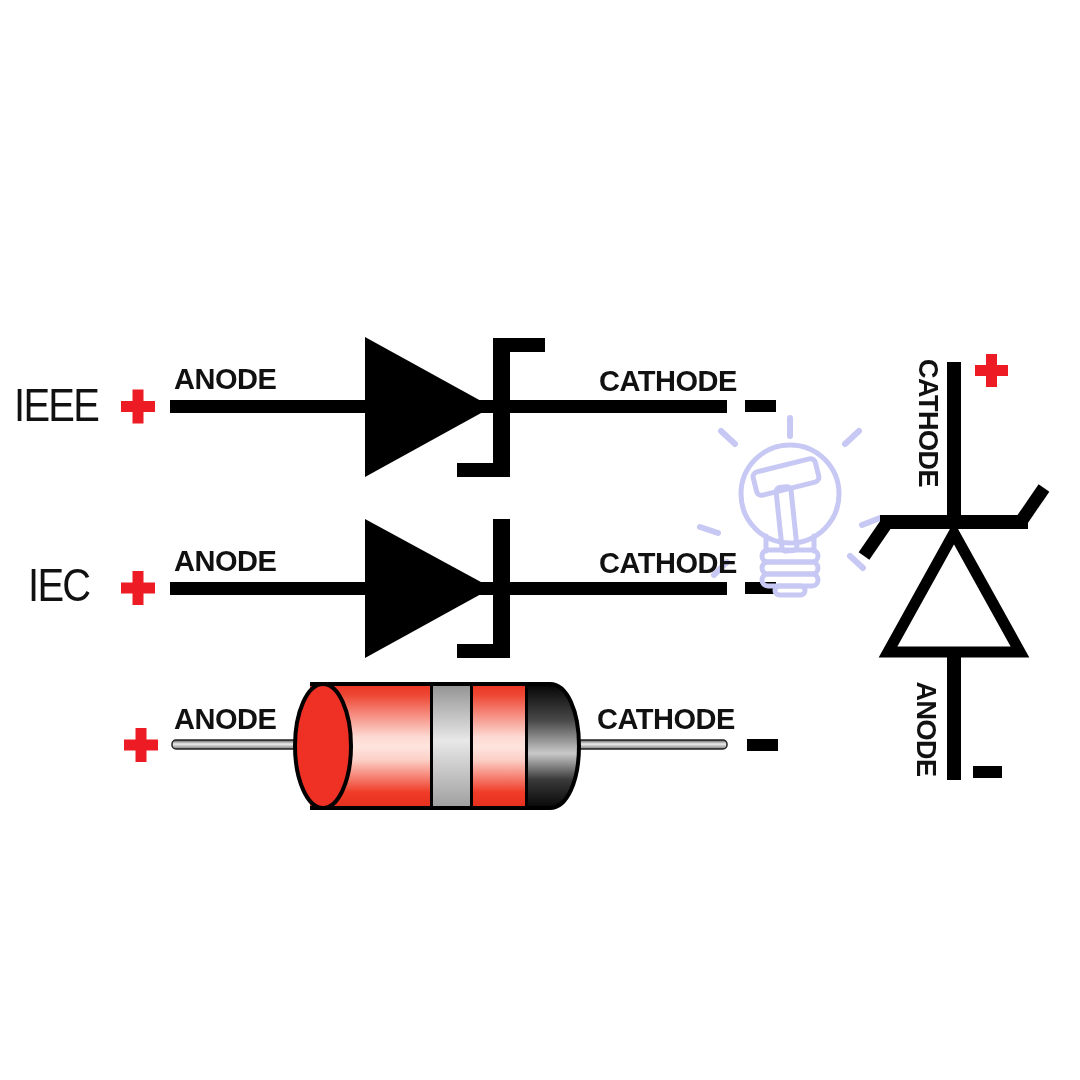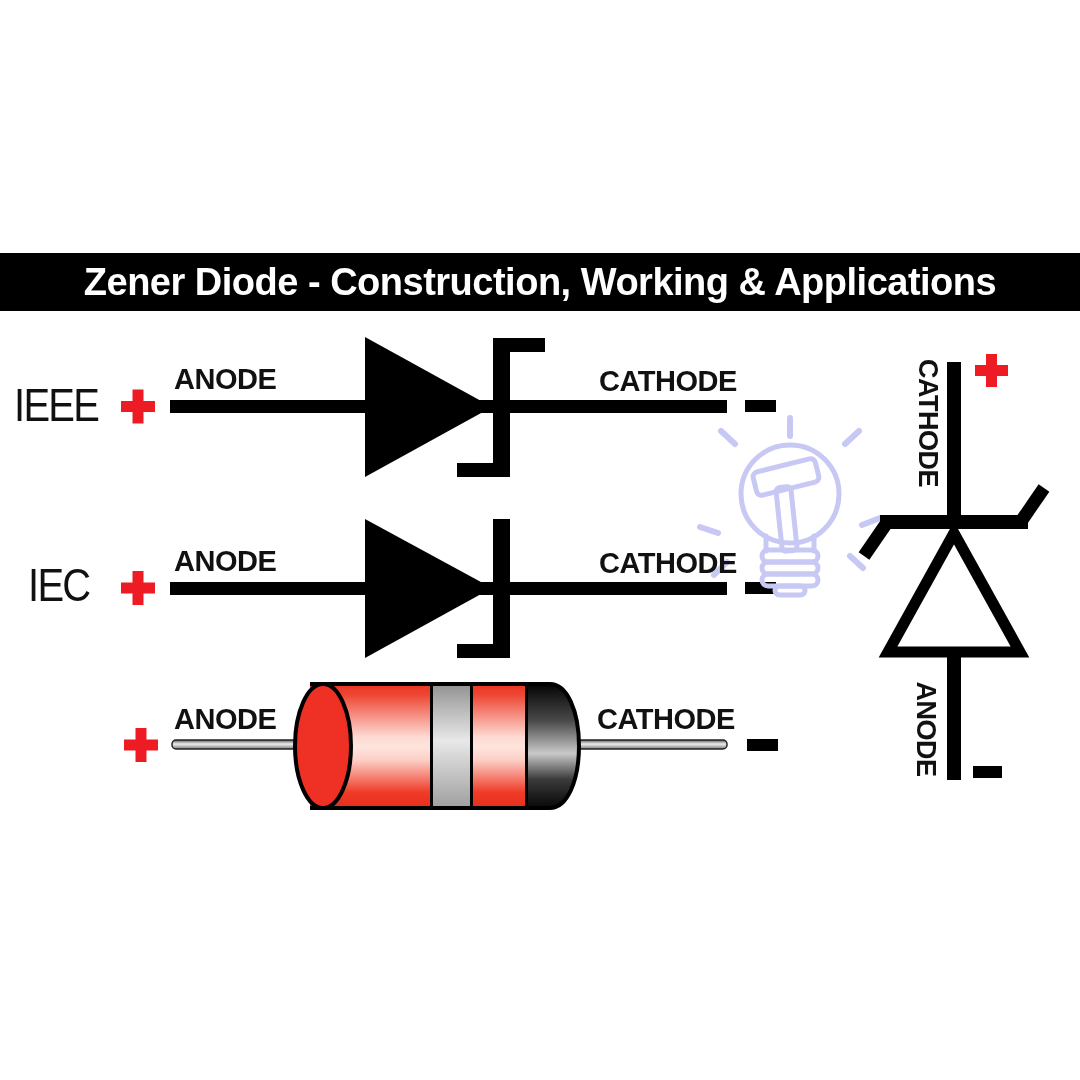--- a/index.html
+++ b/index.html
@@ -126,23 +126,20 @@
       <rect x="947" y="362" width="14" height="156"></rect>
       <rect x="880" y="515" width="148" height="14"></rect>
       <line x1="886" y1="524" x2="864" y2="556" stroke="#000" stroke-width="13"></line>
       <line x1="1022" y1="520" x2="1044" y2="488" stroke="#000" stroke-width="13"></line>
       <polygon points="954,533 888,652 1020,652" fill="#fff" stroke="#000" stroke-width="11"></polygon>
       <rect x="947" y="648" width="14" height="132"></rect>
       <rect x="973" y="766" width="29" height="12"></rect>
     </g>
   </svg>
 
-  <div class="title-bar">
-    <span class="title-text">Zener Diode - Construction, Working &amp; Applications</span>
-  </div>
 
   <div class="std-label" style="left:14px;top:381px;">IEEE</div>
   <div class="std-label" style="left:28px;top:561px;">IEC</div>
 
   <div class="pin-label" style="left:174px;top:365px;">ANODE</div>
   <div class="pin-label" style="left:599px;top:367px;">CATHODE</div>
 
   <div class="pin-label" style="left:174px;top:547px;">ANODE</div>
   <div class="pin-label" style="left:599px;top:549px;">CATHODE</div>
 

